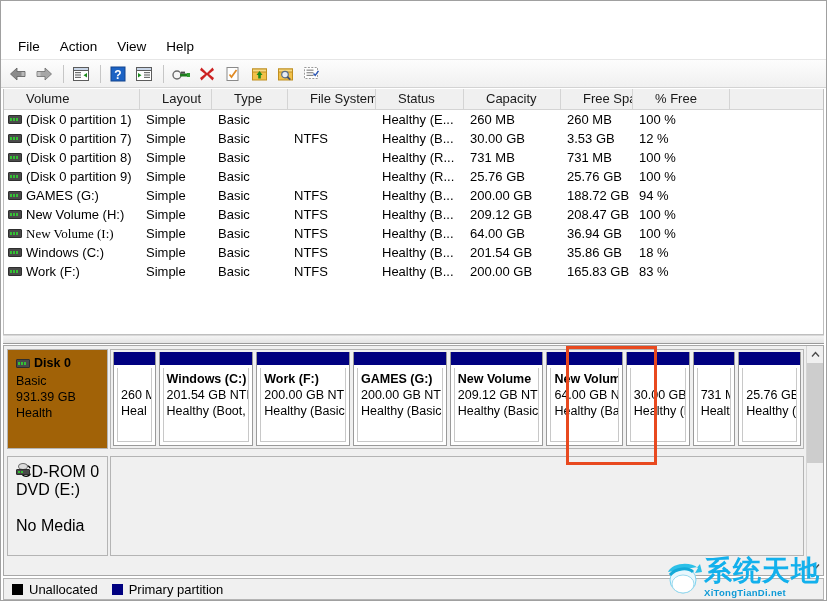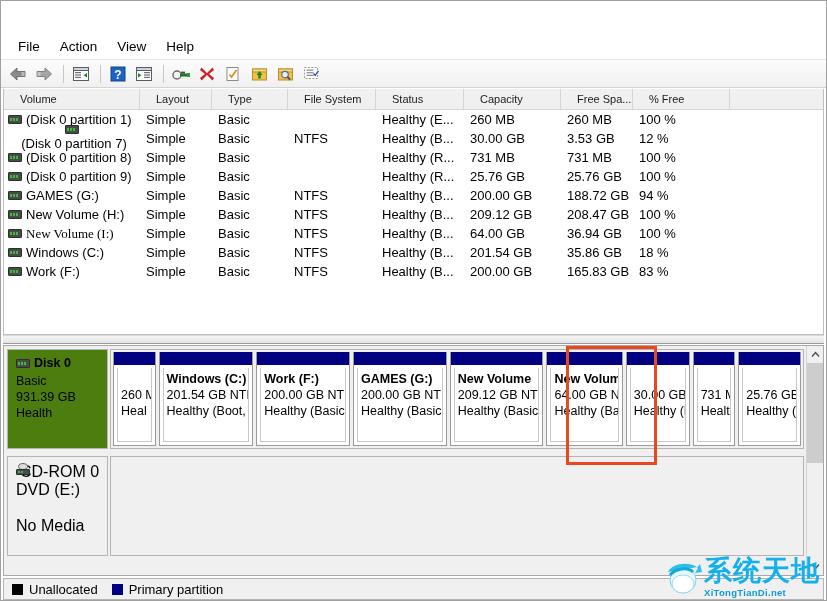--- a/index.html
+++ b/index.html
@@ -105,22 +105,22 @@
     background: #ffffff;
     border: 1px solid #bfbfbf;
     border-top: none;
   }
   .hdr-row {
     display: flex; height: 21px;
     background: #f0f0f0;
     border-bottom: 1px solid #d4d4d4;
   }
   .hdr-cell {
-    font-size: 11px; color: #1a1a1a;
-    padding-left: 16px;
+    font-size: 13px; color: #1a1a1a;
+    padding-left: 22px;
     line-height: 20px;
     border-right: 1px solid #d4d4d4;
     background: #f0f0f0;
     overflow: hidden; white-space: nowrap;
   }
   .hdr-cell.last { border-right: none; }
   .rows { background: #fff; }
   .row { display: flex; height: 19px; align-items: center; }
   .cell {
     font-size: 13px; color: #000;
@@ -164,21 +164,21 @@
     overflow: hidden;
   }
   .disk-scroll {
     position: absolute; left: 0; top: 0;
     width: 803px; height: 229px;
     background: #f0f0f0;
   }
   .disk-left {
     position: absolute; left: 3px; top: 3px;
     width: 101px; height: 100px;
-    background: #4d7c0f;
+    background: #a16207;
     border: 1px solid #b4b4b4;
     padding: 6px 0 0 8px;
   }
   .disk-left .dl-title {
     display: flex; align-items: center;
     font-size: 12.5px; font-weight: bold; color: #000;
     margin-bottom: 3px;
   }
   .disk-left .dl-line {
     font-size: 12.5px; color: #000; line-height: 16px;
@@ -438,21 +438,21 @@
           </div>
           <div class="cell" style="width: 72px;">Simple</div>
           <div class="cell" style="width: 76px;">Basic</div>
           <div class="cell" style="width: 88px;"></div>
           <div class="cell" style="width: 88px;">Healthy (E...</div>
           <div class="cell" style="width: 97px;">260 MB</div>
           <div class="cell" style="width: 72px;">260 MB</div>
           <div class="cell" style="width: 97px;">100 %</div>
         </div>
         <div class="row">
-          <div class="cell vol" style="width: 136px; flex-direction: column;">
+          <div class="cell vol" style="width: 136px;">
             <span class="hdd-ico">
               <span class="b"></span>
               <span class="g1"></span>
               <span class="g2"></span>
               <span class="g3"></span>
             </span>
             <span>(Disk 0 partition 7)</span>
           </div>
           <div class="cell" style="width: 72px;">Simple</div>
           <div class="cell" style="width: 76px;">Basic</div>

